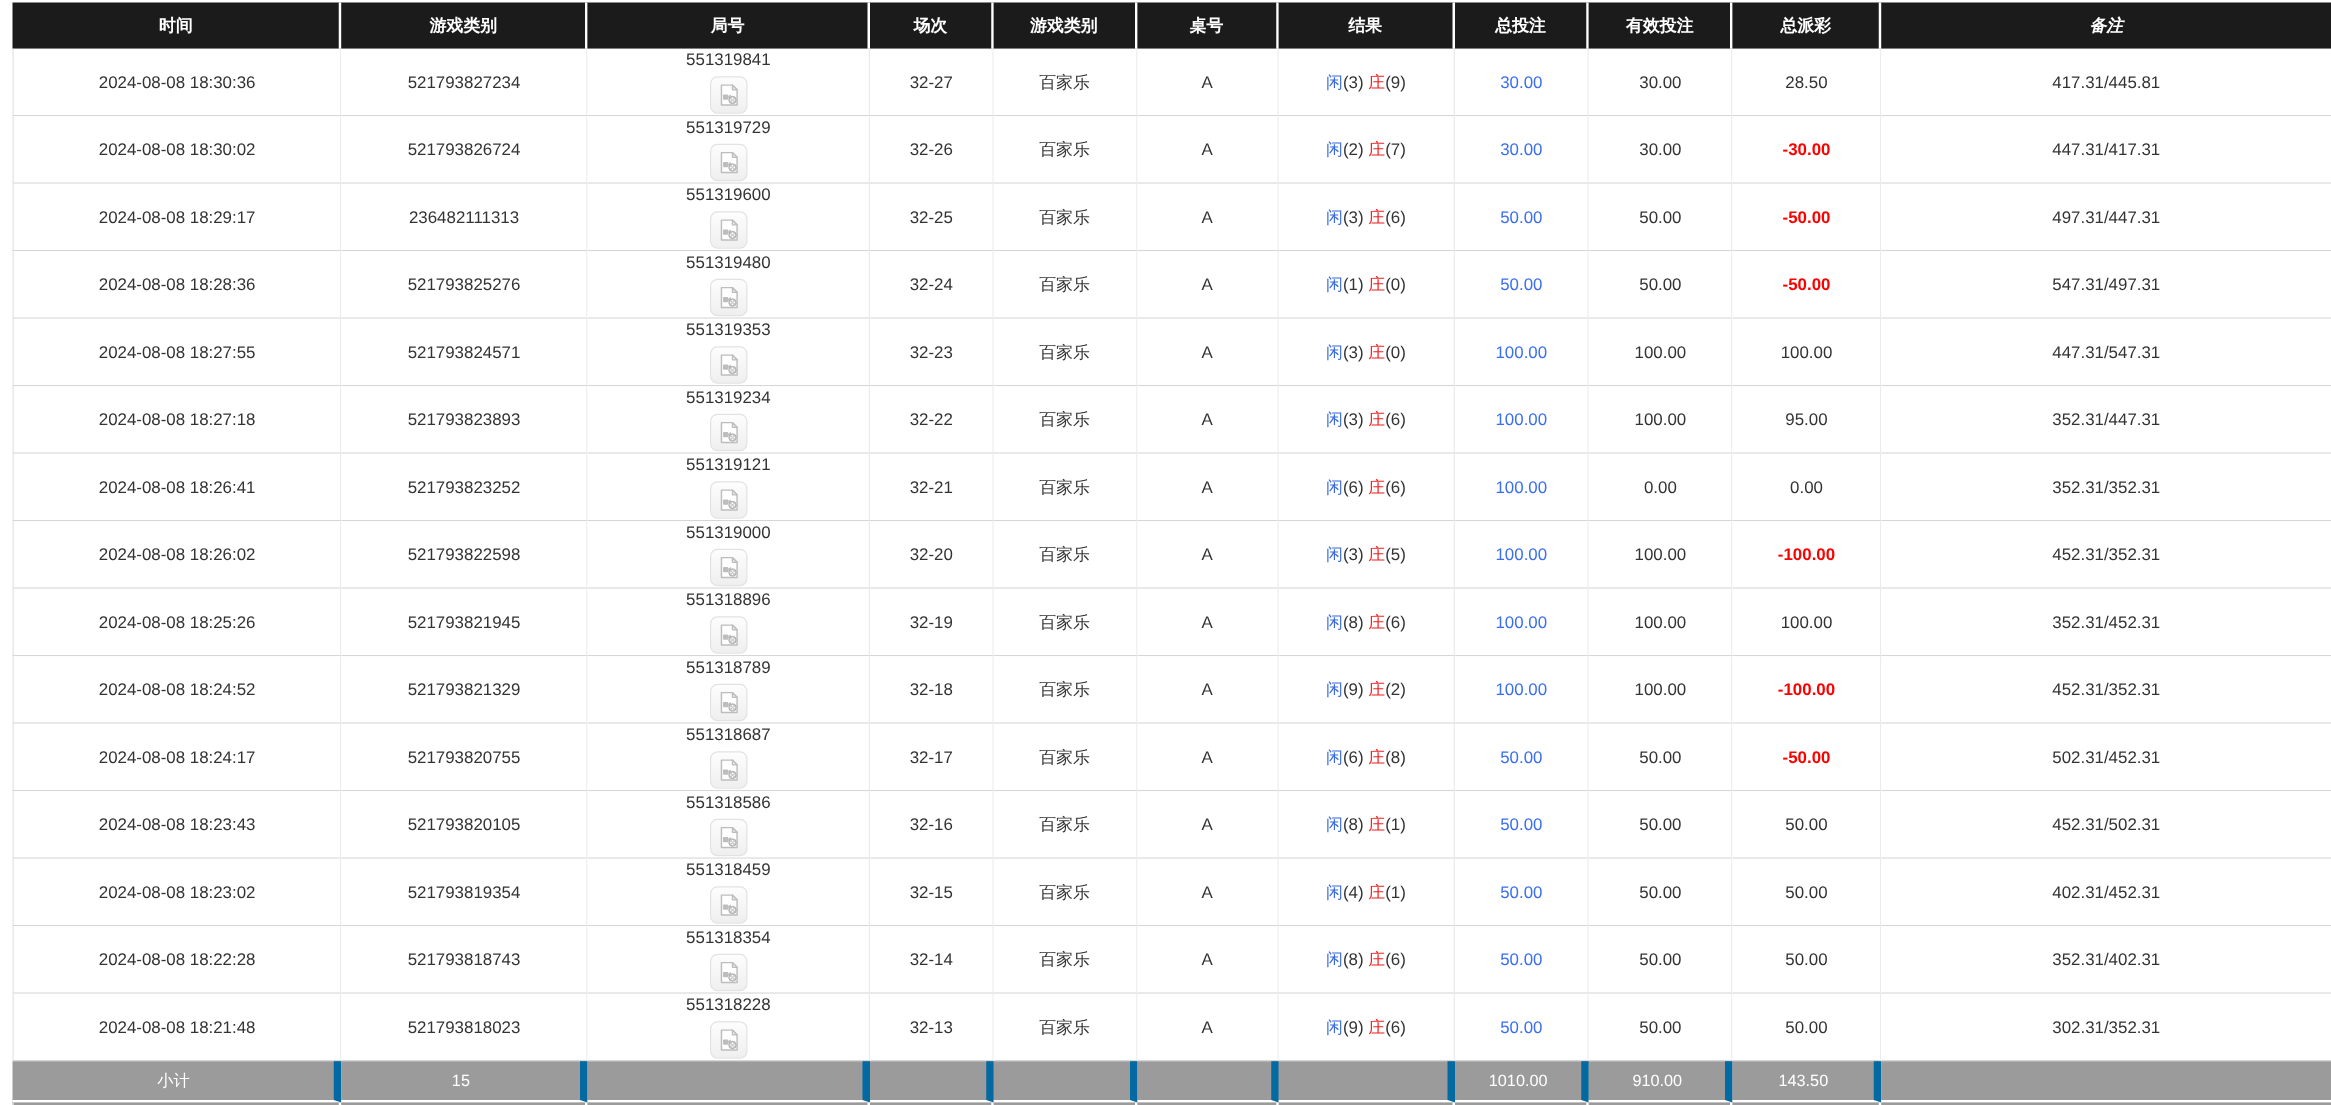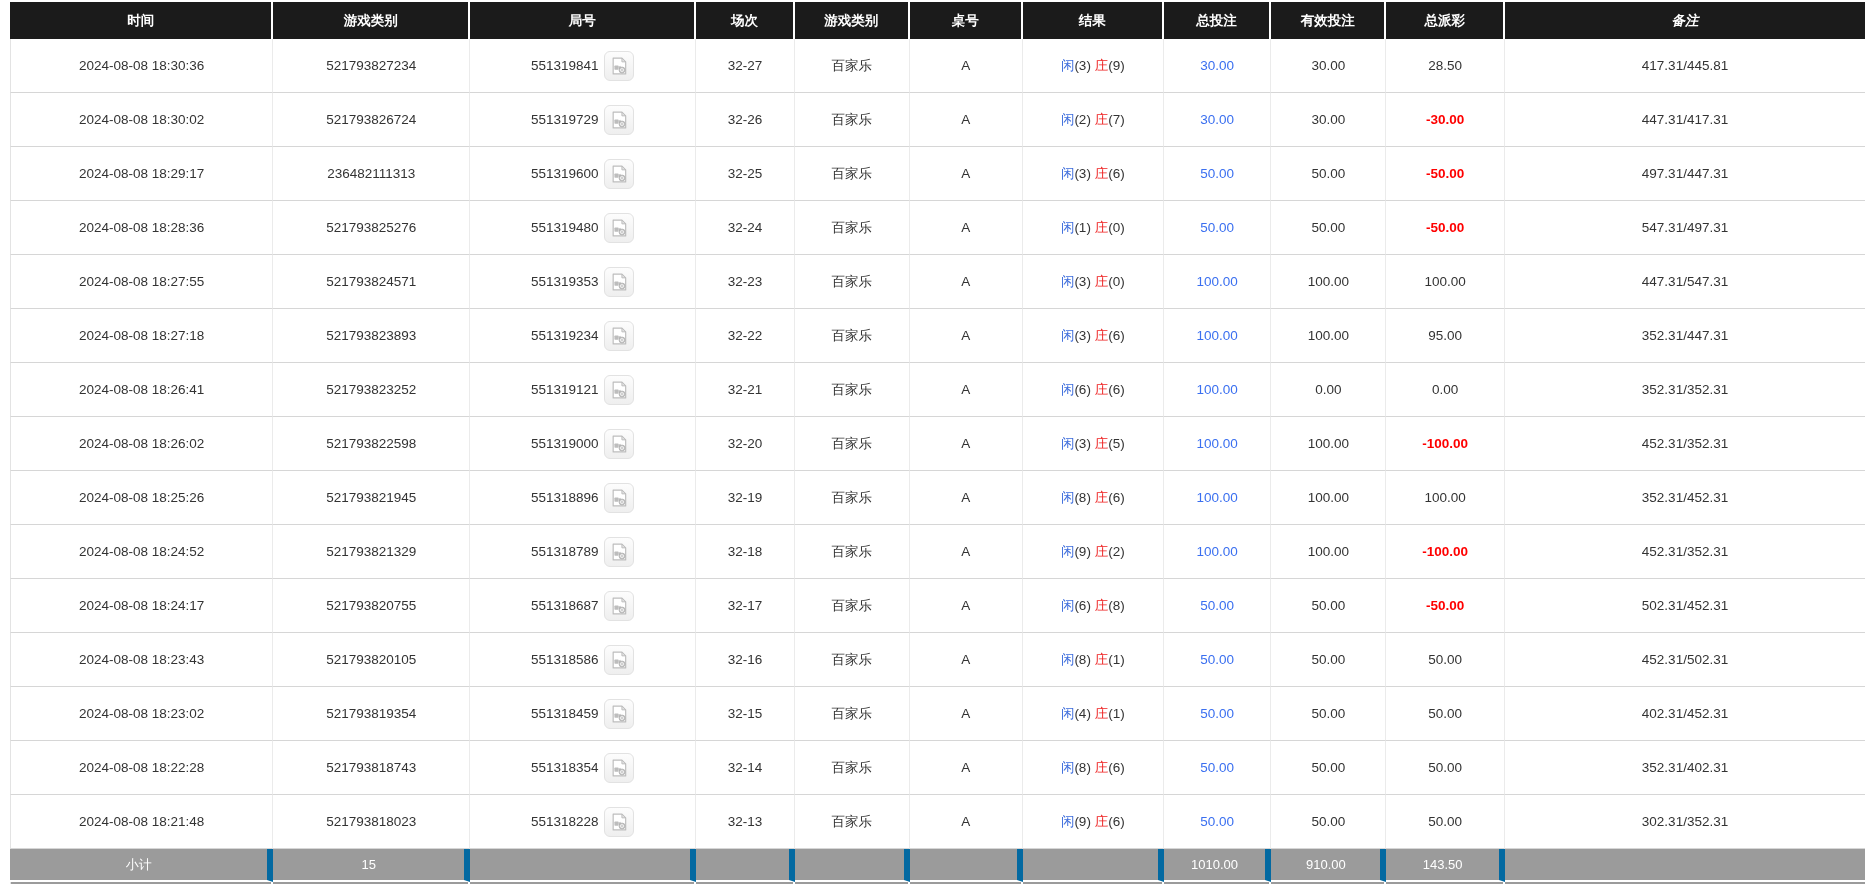--- a/index.html
+++ b/index.html
@@ -40,21 +40,21 @@
   tr.partial td{
     background:#9b9b9b;height:40px;border-right:2px solid #fff;border-bottom:none;
   }
   tr.partial td:last-child{border-right:none;}
 
   .p-label{color:#3c6cdc;}
   .b-label{color:#ee2222;}
   .bet-link{color:#3a6ff0;text-decoration:none;cursor:pointer;}
   td.neg{color:#ff0000;font-weight:bold;}
 
-  .round-cell-inner{display:inline-flex;align-items:center;gap:6px;}
+  .round-cell-inner{display:inline-flex;align-items:center;gap:6px;flex-direction:column;}
   .video-btn{
     width:30px;height:30px;box-sizing:border-box;
     border:1px solid #e2e2e2;border-radius:6px;
     background:linear-gradient(#fdfdfd,#efefef);
     display:inline-flex;align-items:center;justify-content:center;
     cursor:pointer;padding:0;
   }
 </style>
 </head>
 <body>

